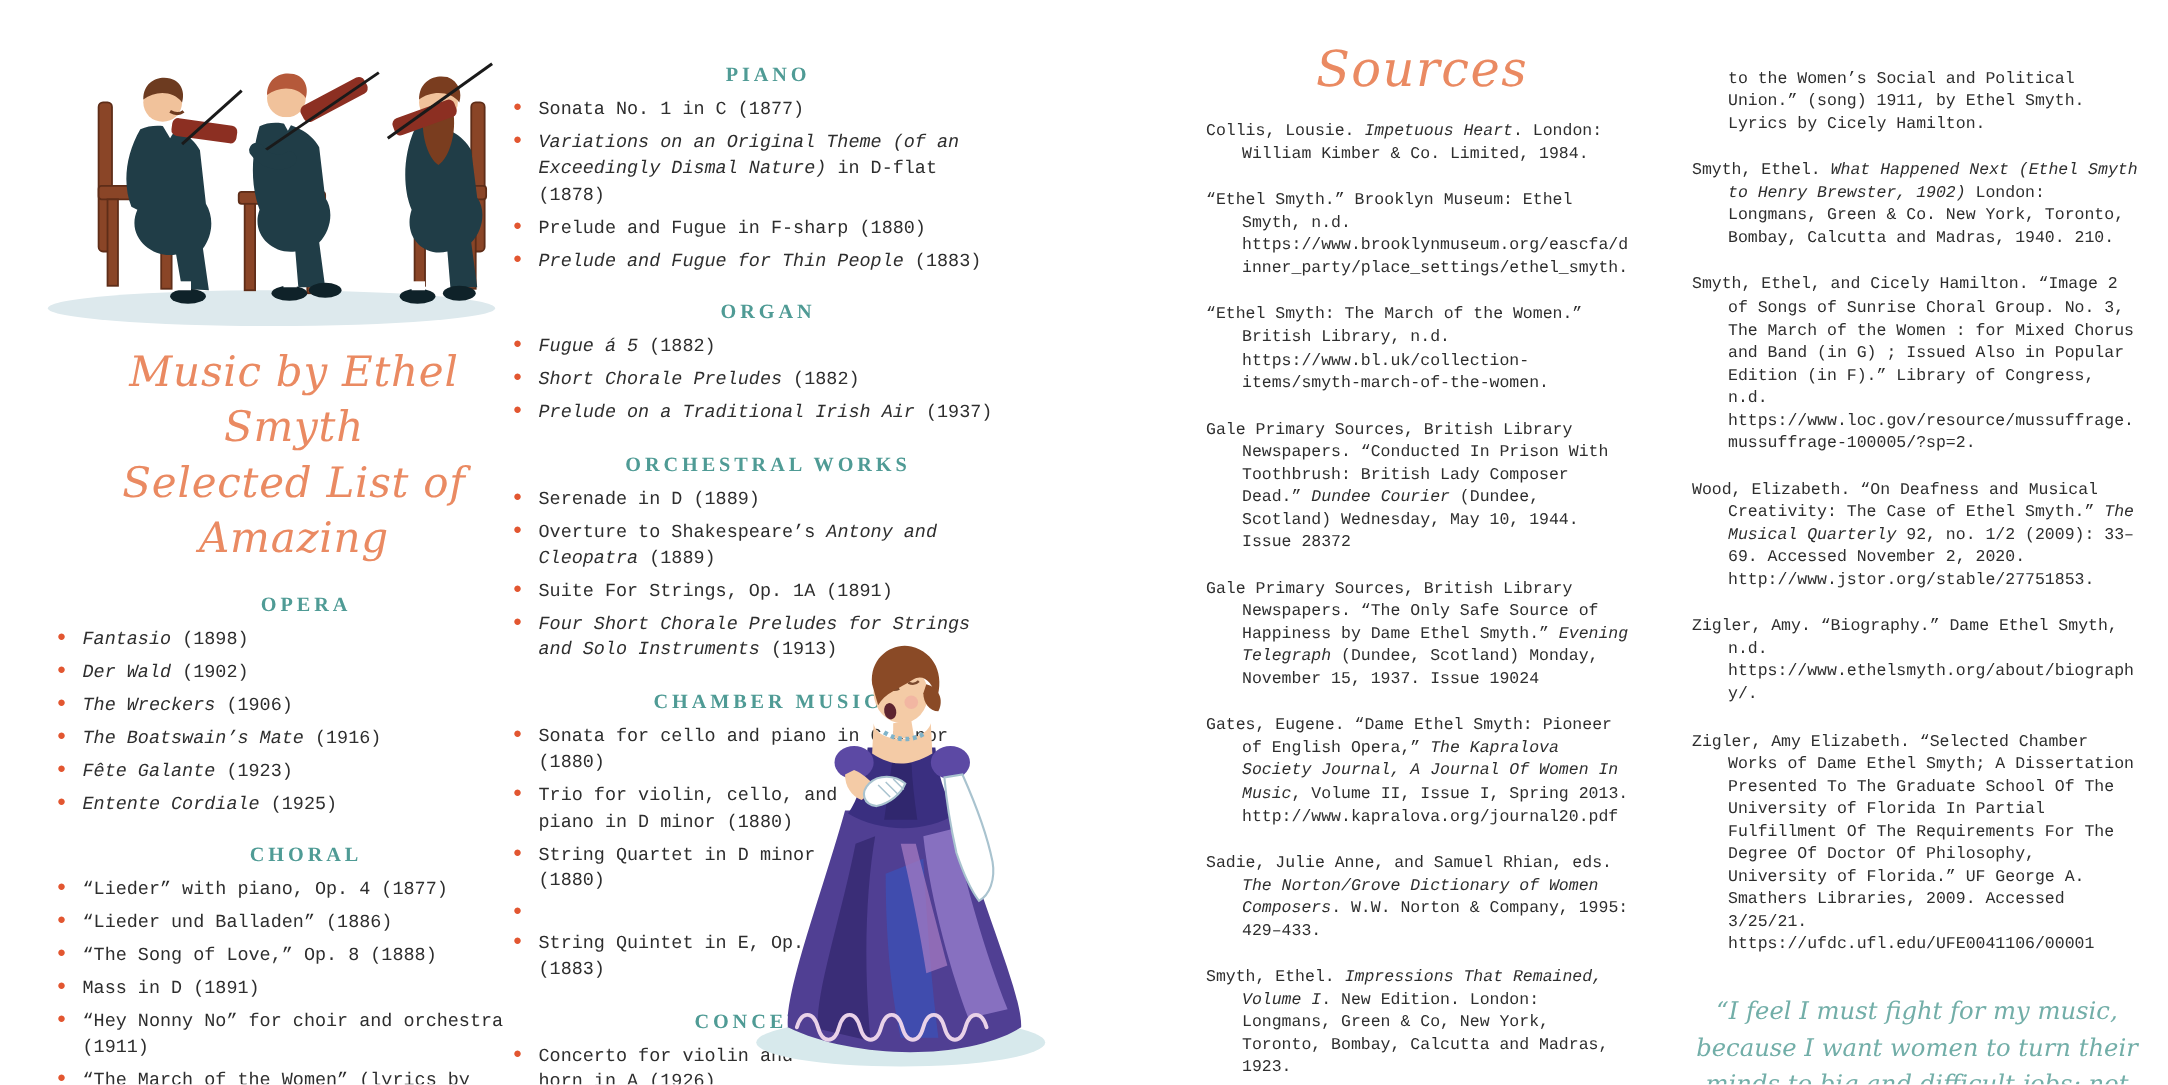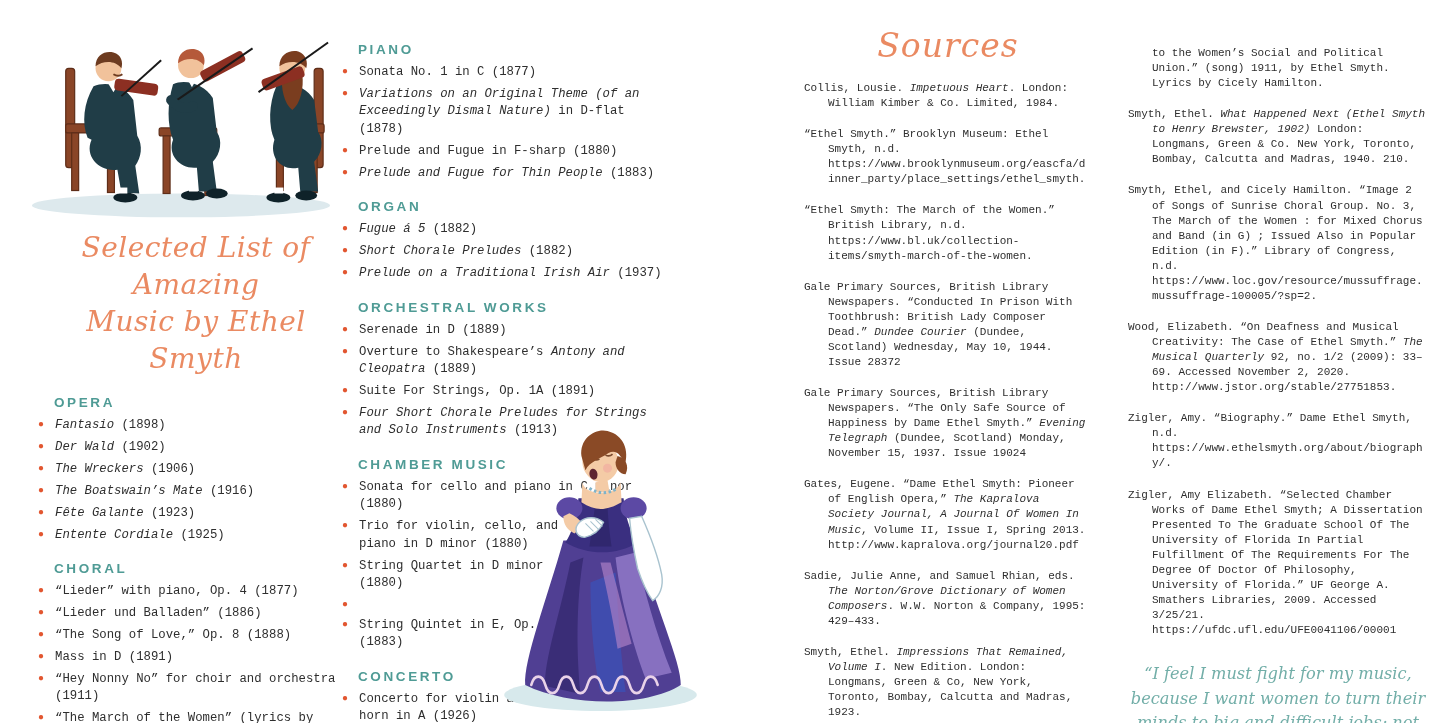--- a/index.html
+++ b/index.html
@@ -9,22 +9,22 @@
   }
   .col{position:absolute;}
   
   #trio-illo{position:absolute;left:22px;top:8px;width:318px;height:215px;}
   #col1{left:38px;top:230px;width:316px;}
   .script-title{
     font-family:"DejaVu Serif",serif;font-style:italic;
     color:#ea8a62;text-align:center;line-height:1.32;font-size:28px;letter-spacing:.5px;
   }
   .sec h3{
-    font-family:Liberation Sans, sans-serif;font-weight:700;
-    color:#4f9b95;font-size:13.5px;letter-spacing:2.6px;margin:17px 0 7px 16px;
+    font-family:Liberation Serif, serif;font-weight:700;
+    color:#4f9b95;font-size:13.5px;letter-spacing:2.6px;margin:17px 0 7px 16px;text-align:center;
   }
   .sec ul{list-style:none;margin:0;padding:0;}
   .sec li{display:flex;font-size:12.3px;line-height:1.42;margin:0 0 4.5px 0;}
   .bullet{flex:0 0 17px;color:#e25630;font-size:10px;padding-top:1px;}
   .txt{flex:1;}
   .it{font-style:italic;}
   #col2{left:342px;top:42px;width:324px;}
   #col2 .sec:first-child h3{margin-top:0;}
   
   #col2 .sec-3 li:nth-child(n+2) .txt,
@@ -110,22 +110,22 @@
       <circle cx="272" cy="60" r="13" fill="#f1c29b"></circle>
       <path d="M259,58 C259,45 270,41 278,43 C286,46 288,54 286,60 C280,52 267,52 259,58 Z" fill="#7a3d1f"></path>
       <path d="M262,66 C260,80 264,96 272,102 C280,96 284,80 282,66 C276,72 268,72 262,66 Z" fill="#7a3d1f"></path>
       <rect x="240" y="72" width="44" height="12" rx="4" fill="#8c2f22" transform="rotate(-20 240 72)"></rect>
       <line x1="238" y1="84" x2="308" y2="34" stroke="#1a1a1a" stroke-width="2"></line>
     </g>
   </svg>
 
   <div id="col1" class="col">
     <div class="script-title">
+      <div>Music by Ethel Smyth</div>
       <div>Selected List of Amazing</div>
-      <div>Music by Ethel Smyth</div>
     </div>
     <div id="col1-sections">
         <div class="sec sec-0">
           <h3>OPERA</h3>
           <ul>
             <li>
               <span class="bullet">●</span>
               <span class="txt"><span class="it">Fantasio</span><span> (1898)</span></span>
             </li>
             <li>

